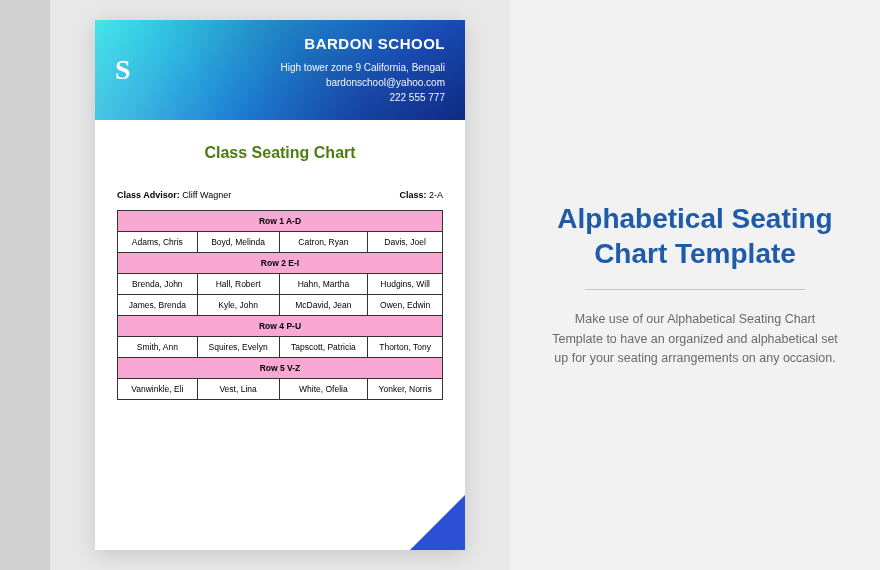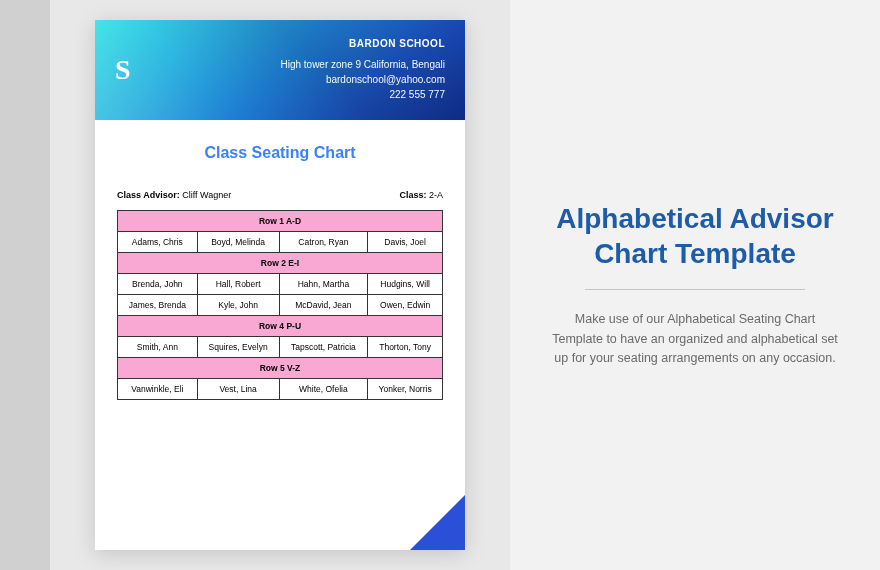--- a/index.html
+++ b/index.html
@@ -4,24 +4,24 @@
 <style>
 *{margin:0;padding:0;box-sizing:border-box;font-family:Arial,Helvetica,sans-serif}
 body{width:880px;height:570px;display:flex;background:#e8e8e8}
 .left-bg{width:50px;background:#d0d0d0;flex-shrink:0}
 .doc-area{flex:1;display:flex;align-items:center;justify-content:center;padding:18px 0}
 .doc{width:370px;height:530px;background:#fff;box-shadow:0 4px 20px rgba(0,0,0,0.15);position:relative;overflow:hidden}
 .doc-header{height:100px;background:linear-gradient(135deg,#3de4e8 0%,#2db5e0 25%,#1e7fd4 50%,#1a4db8 75%,#0f2d8a 100%);position:relative;display:flex;align-items:center;justify-content:space-between;padding:0 20px}
 .doc-header::before{content:"";position:absolute;inset:0;background:linear-gradient(45deg,rgba(255,255,255,0.12) 0%,transparent 30%,rgba(0,0,0,0.1) 60%,transparent 100%)}
 .logo{color:#fff;font-size:28px;font-weight:bold;font-family:Georgia,serif;position:relative;z-index:1}
 .school-info{text-align:right;color:#fff;position:relative;z-index:1}
-.school-name{font-size:10px;font-weight:bold;letter-spacing:0.5px;margin-bottom:8px}
+.school-name{font-size:15px;font-weight:bold;letter-spacing:0.5px;margin-bottom:8px}
 .school-addr,.school-email,.school-phone{font-size:10px;line-height:1.5;opacity:0.95}
 .doc-body{padding:24px 22px}
-.doc-title{text-align:center;color:#3b82f6;font-size:16px;font-weight:bold;margin-bottom:28px}
+.doc-title{text-align:center;color:#4d7c0f;font-size:16px;font-weight:bold;margin-bottom:28px}
 .meta-row{display:flex;justify-content:space-between;font-size:9px;margin-bottom:10px}
 .meta-row b{font-weight:bold}
 .seating-table{width:100%;border-collapse:collapse;font-size:8.5px}
 .seating-table td,.seating-table th{border:1px solid #333;padding:5px 4px;text-align:center}
 .row-head{font-weight:bold;background:#f9a8d4}
 .corner{position:absolute;bottom:0;right:0;width:0;height:0;border-style:solid;border-width:0 0 55px 55px;border-color:transparent transparent #2b4fd6 transparent}
 .right-panel{width:370px;background:#f2f2f2;display:flex;flex-direction:column;align-items:center;justify-content:center;padding:0 40px;text-align:center}
 .panel-title{color:#1e5ba8;font-size:28px;font-weight:bold;line-height:1.25;margin-bottom:18px}
 .panel-divider{width:220px;height:1px;background:#c5c5c5;margin-bottom:20px}
 .panel-desc{color:#6a6a6a;font-size:12.5px;line-height:1.55}
@@ -93,16 +93,16 @@
               <td>Yonker, Norris</td>
             </tr>
           </tbody>
       </table>
     </div>
     <div class="corner"></div>
   </div>
 </div>
 
 <div class="right-panel">
-  <div class="panel-title">Alphabetical Advisor Chart Template</div>
+  <div class="panel-title">Alphabetical Seating Chart Template</div>
   <div class="panel-divider"></div>
   <div class="panel-desc">Make use of our Alphabetical Seating Chart Template to have an organized and alphabetical set up for your seating arrangements on any occasion.</div>
 </div>
 
 </body></html>

